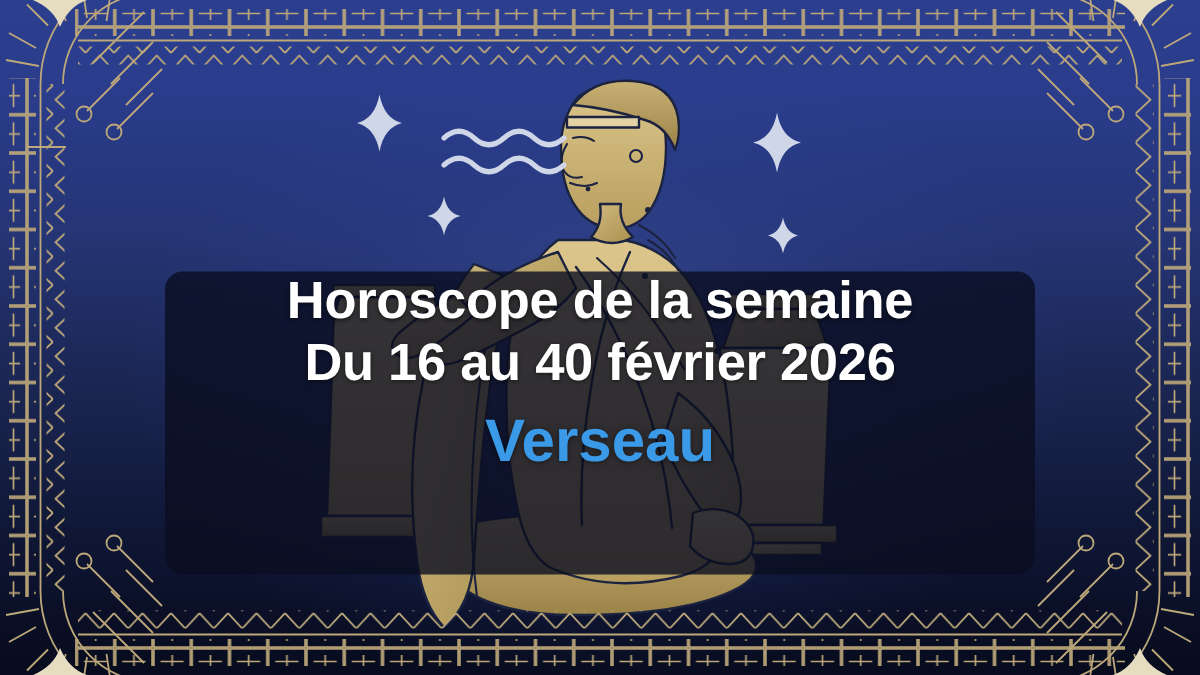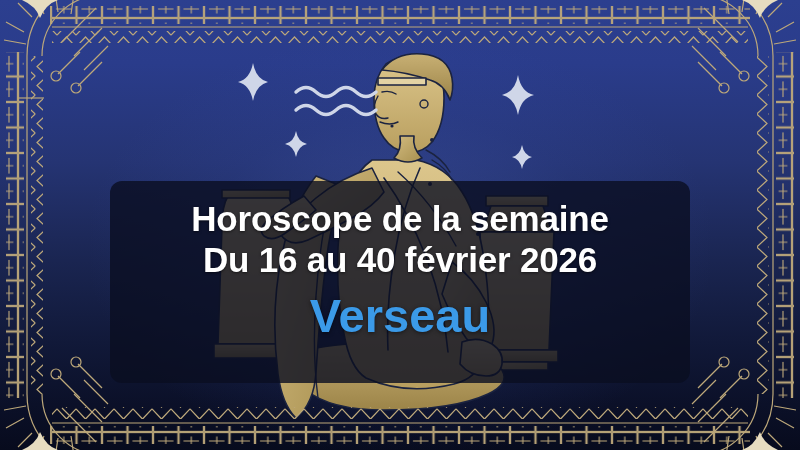--- a/index.html
+++ b/index.html
@@ -33,38 +33,37 @@
   
   .overlay {
     position:absolute;
     left:110px; top:181px; width:580px; height:202px;
     background:rgba(10,14,32,.80);
     border-radius:12px;
   }
   .textblock {
     position:absolute; left:110px; top:181px; width:580px; height:147px;
     display:flex; flex-direction:column; align-items:center; justify-content:flex-start;
-    padding-top:18px;
     text-align:center;
   }
   .headline {
     font-size:35px; font-weight:bold; color:#ffffff;
     letter-spacing:-0.2px; line-height:1.17;
     text-shadow:0 1px 3px rgba(0,0,0,.55);
     white-space:nowrap;
   }
   .subline {
     font-size:35px; font-weight:bold; color:#ffffff;
     letter-spacing:-0.2px; line-height:1.17;
     text-shadow:0 1px 3px rgba(0,0,0,.55);
     white-space:nowrap;
   }
   .sign {
     margin-top:9px;
-    font-size:47px; font-weight:bold; color:#3b9ae8;
+    font-size:40px; font-weight:bold; color:#3b9ae8;
     letter-spacing:0px; line-height:1.1;
     text-shadow:0 1px 4px rgba(0,0,0,.5);
     white-space:nowrap;
   }
 </style>
 </head>
 <body>
 
 <div id="stage">
 

